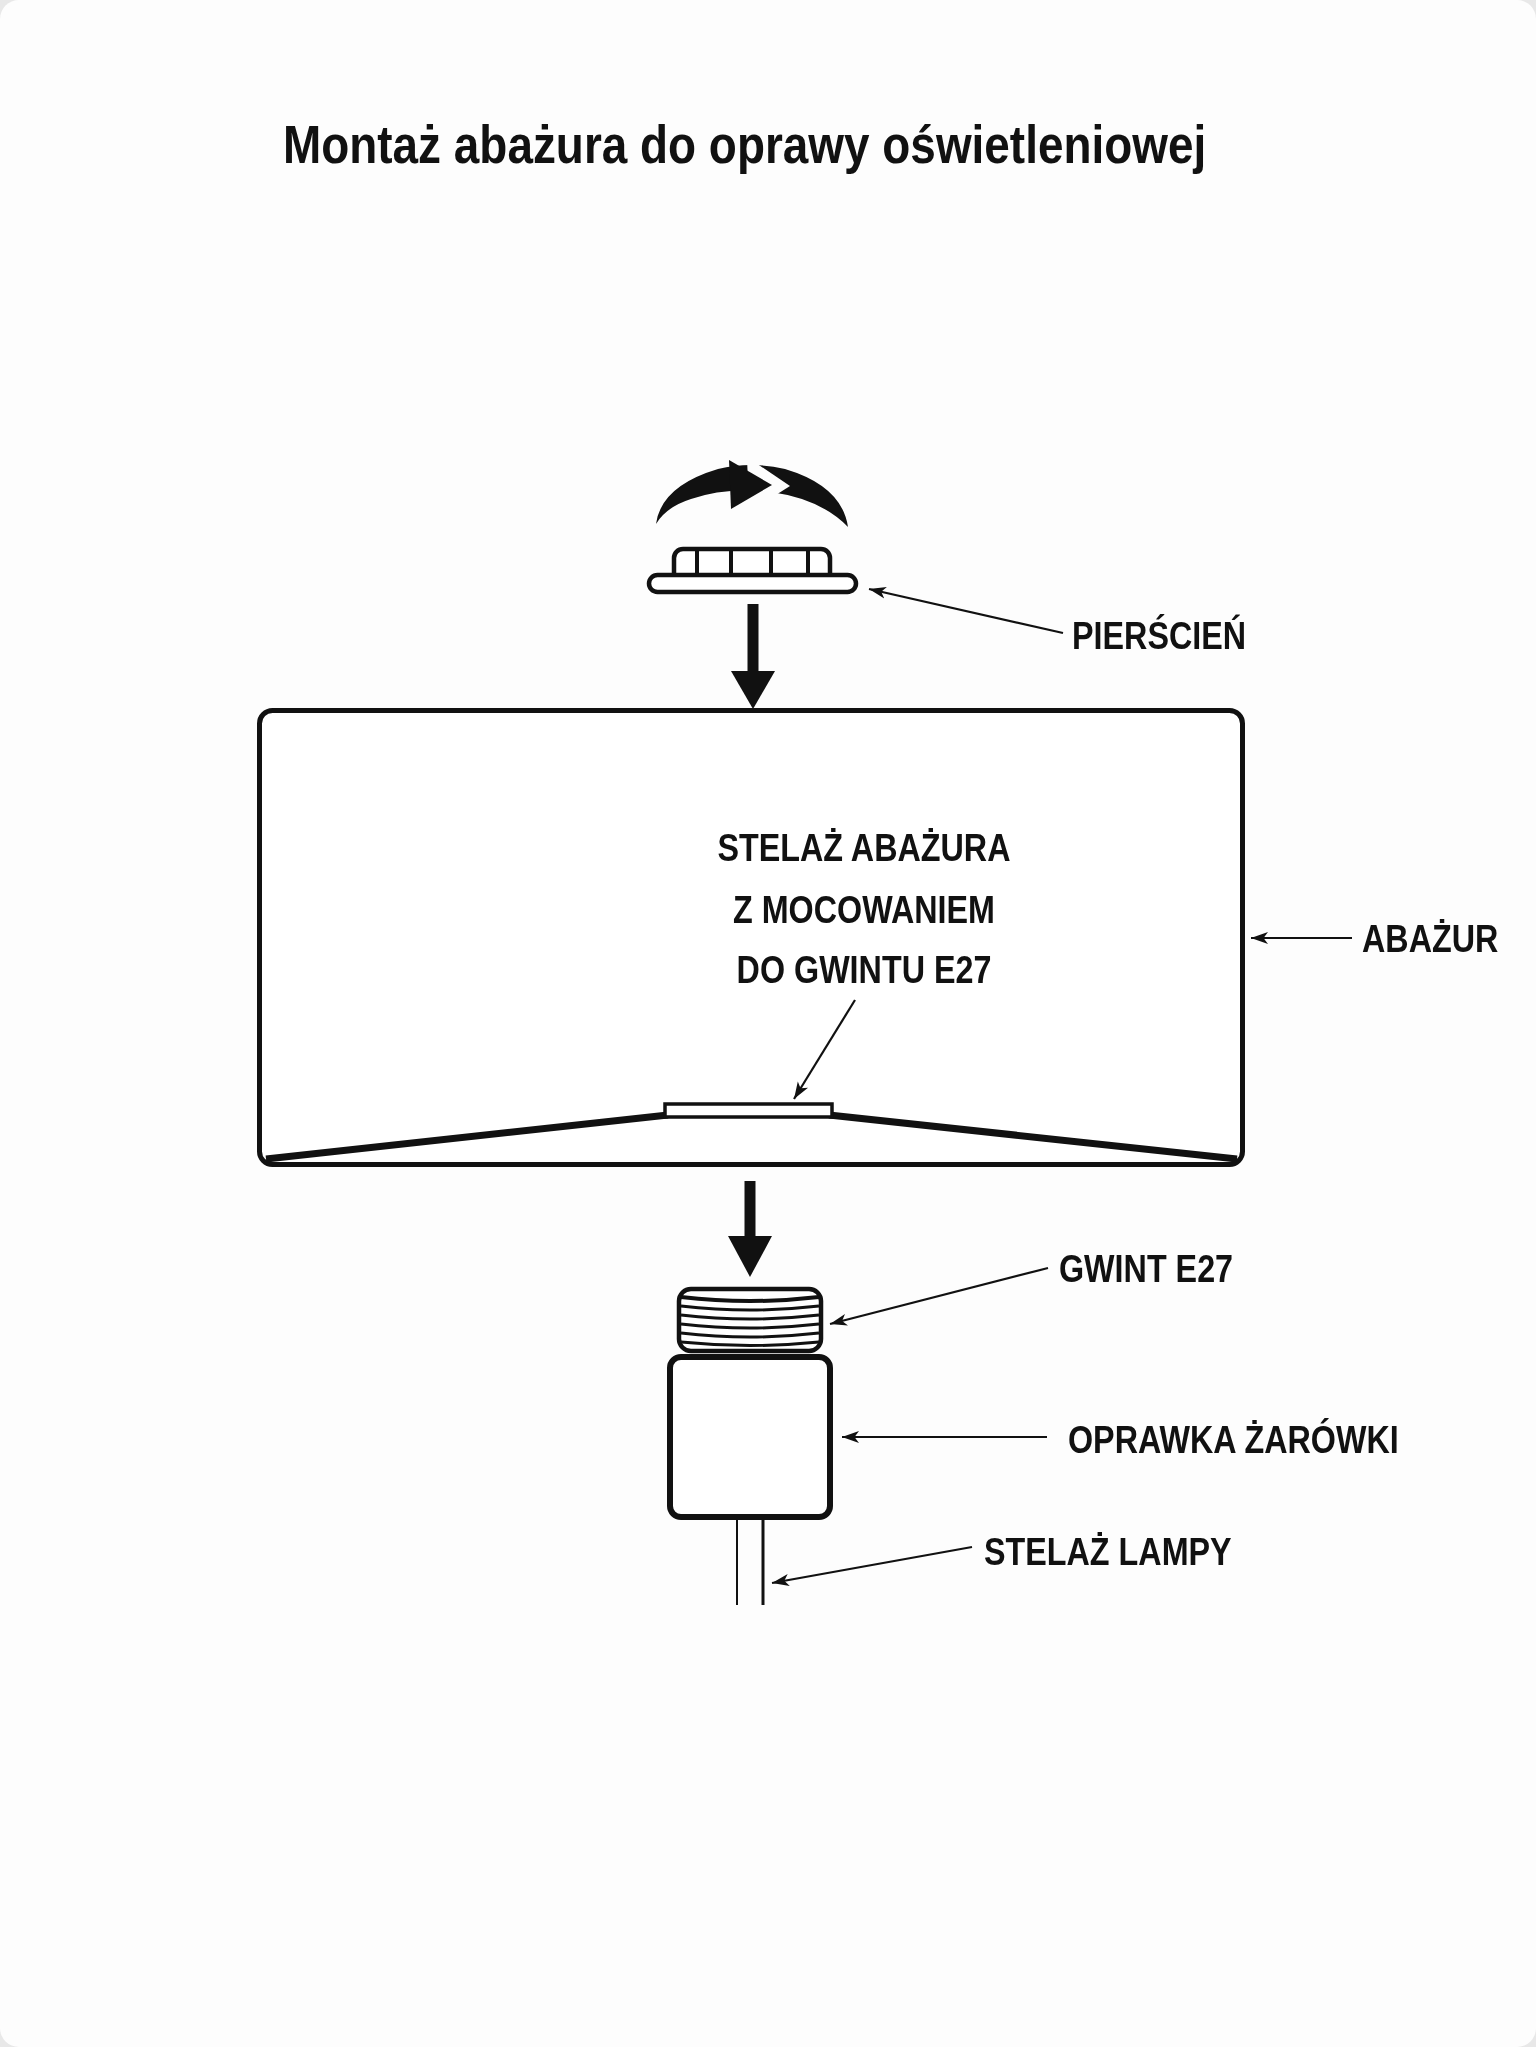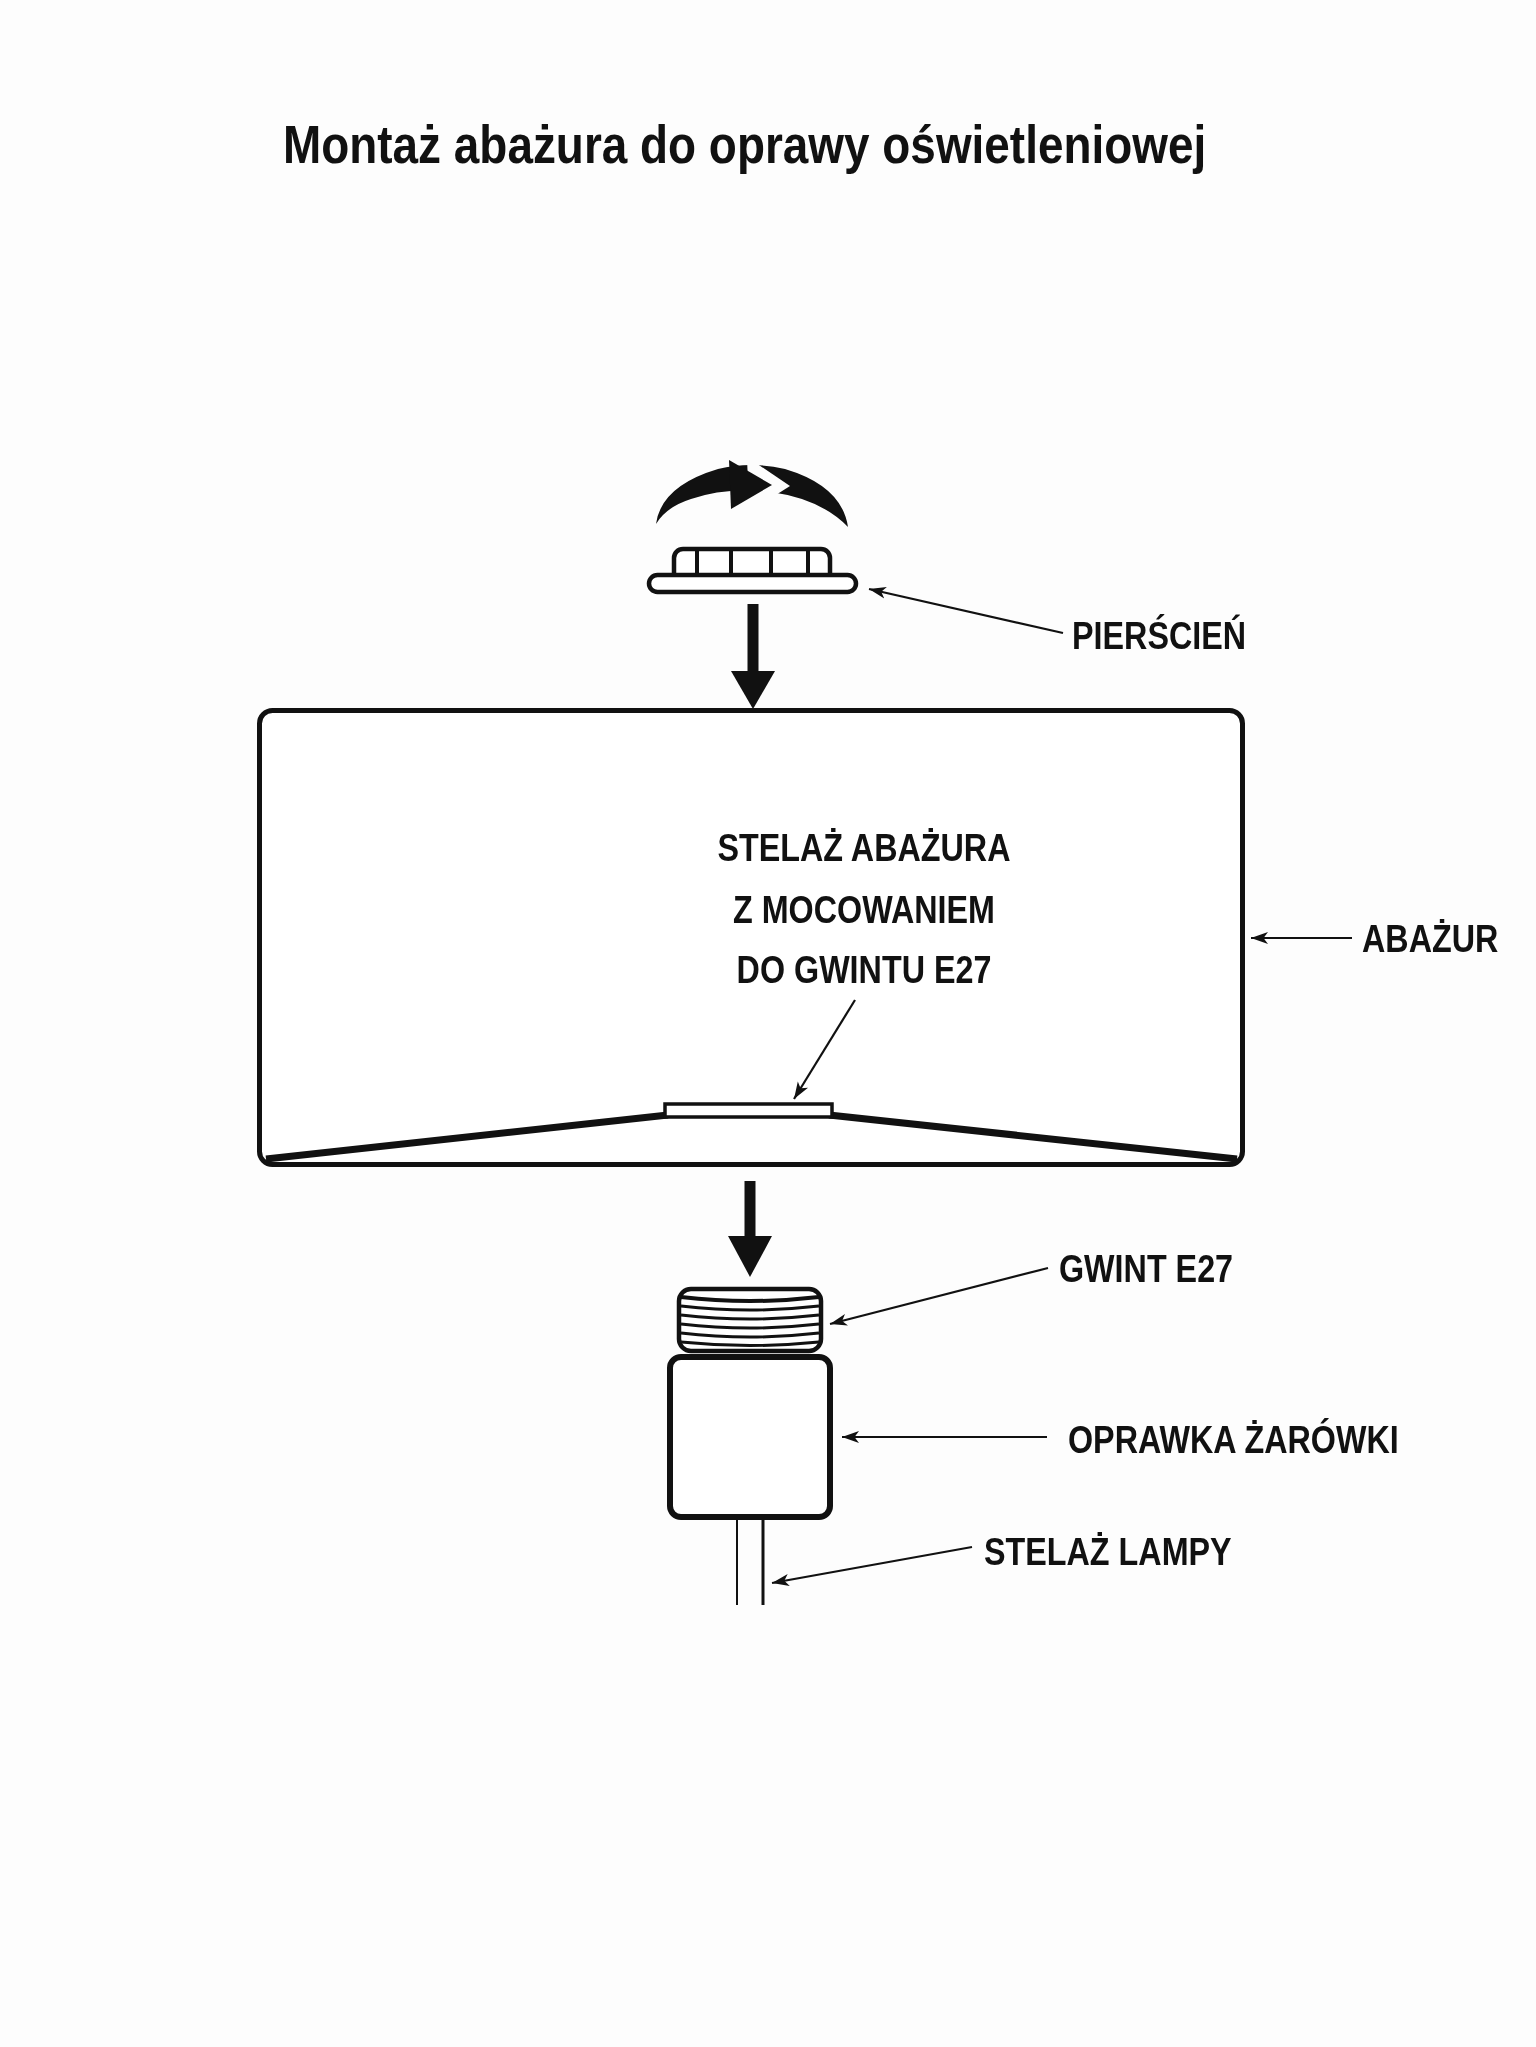--- a/index.html
+++ b/index.html
@@ -3,20 +3,21 @@
 <meta charset="utf-8">
 <style>
   html,body{margin:0;padding:0;background:#e8e8e8;}
   .page{
     position:relative;
     width:1536px;height:2047px;
     background:#fdfdfd;
     overflow:hidden;
     font-family:"Liberation Sans", sans-serif;
     color:#111;
+    border-radius:19px;
   }
   svg.diagram{position:absolute;left:0;top:0;}
   .txt{
     position:absolute;
     font-weight:700;
     font-size:38px;
     line-height:1;
     white-space:nowrap;
     transform:scaleX(0.85);
     transform-origin:left center;

